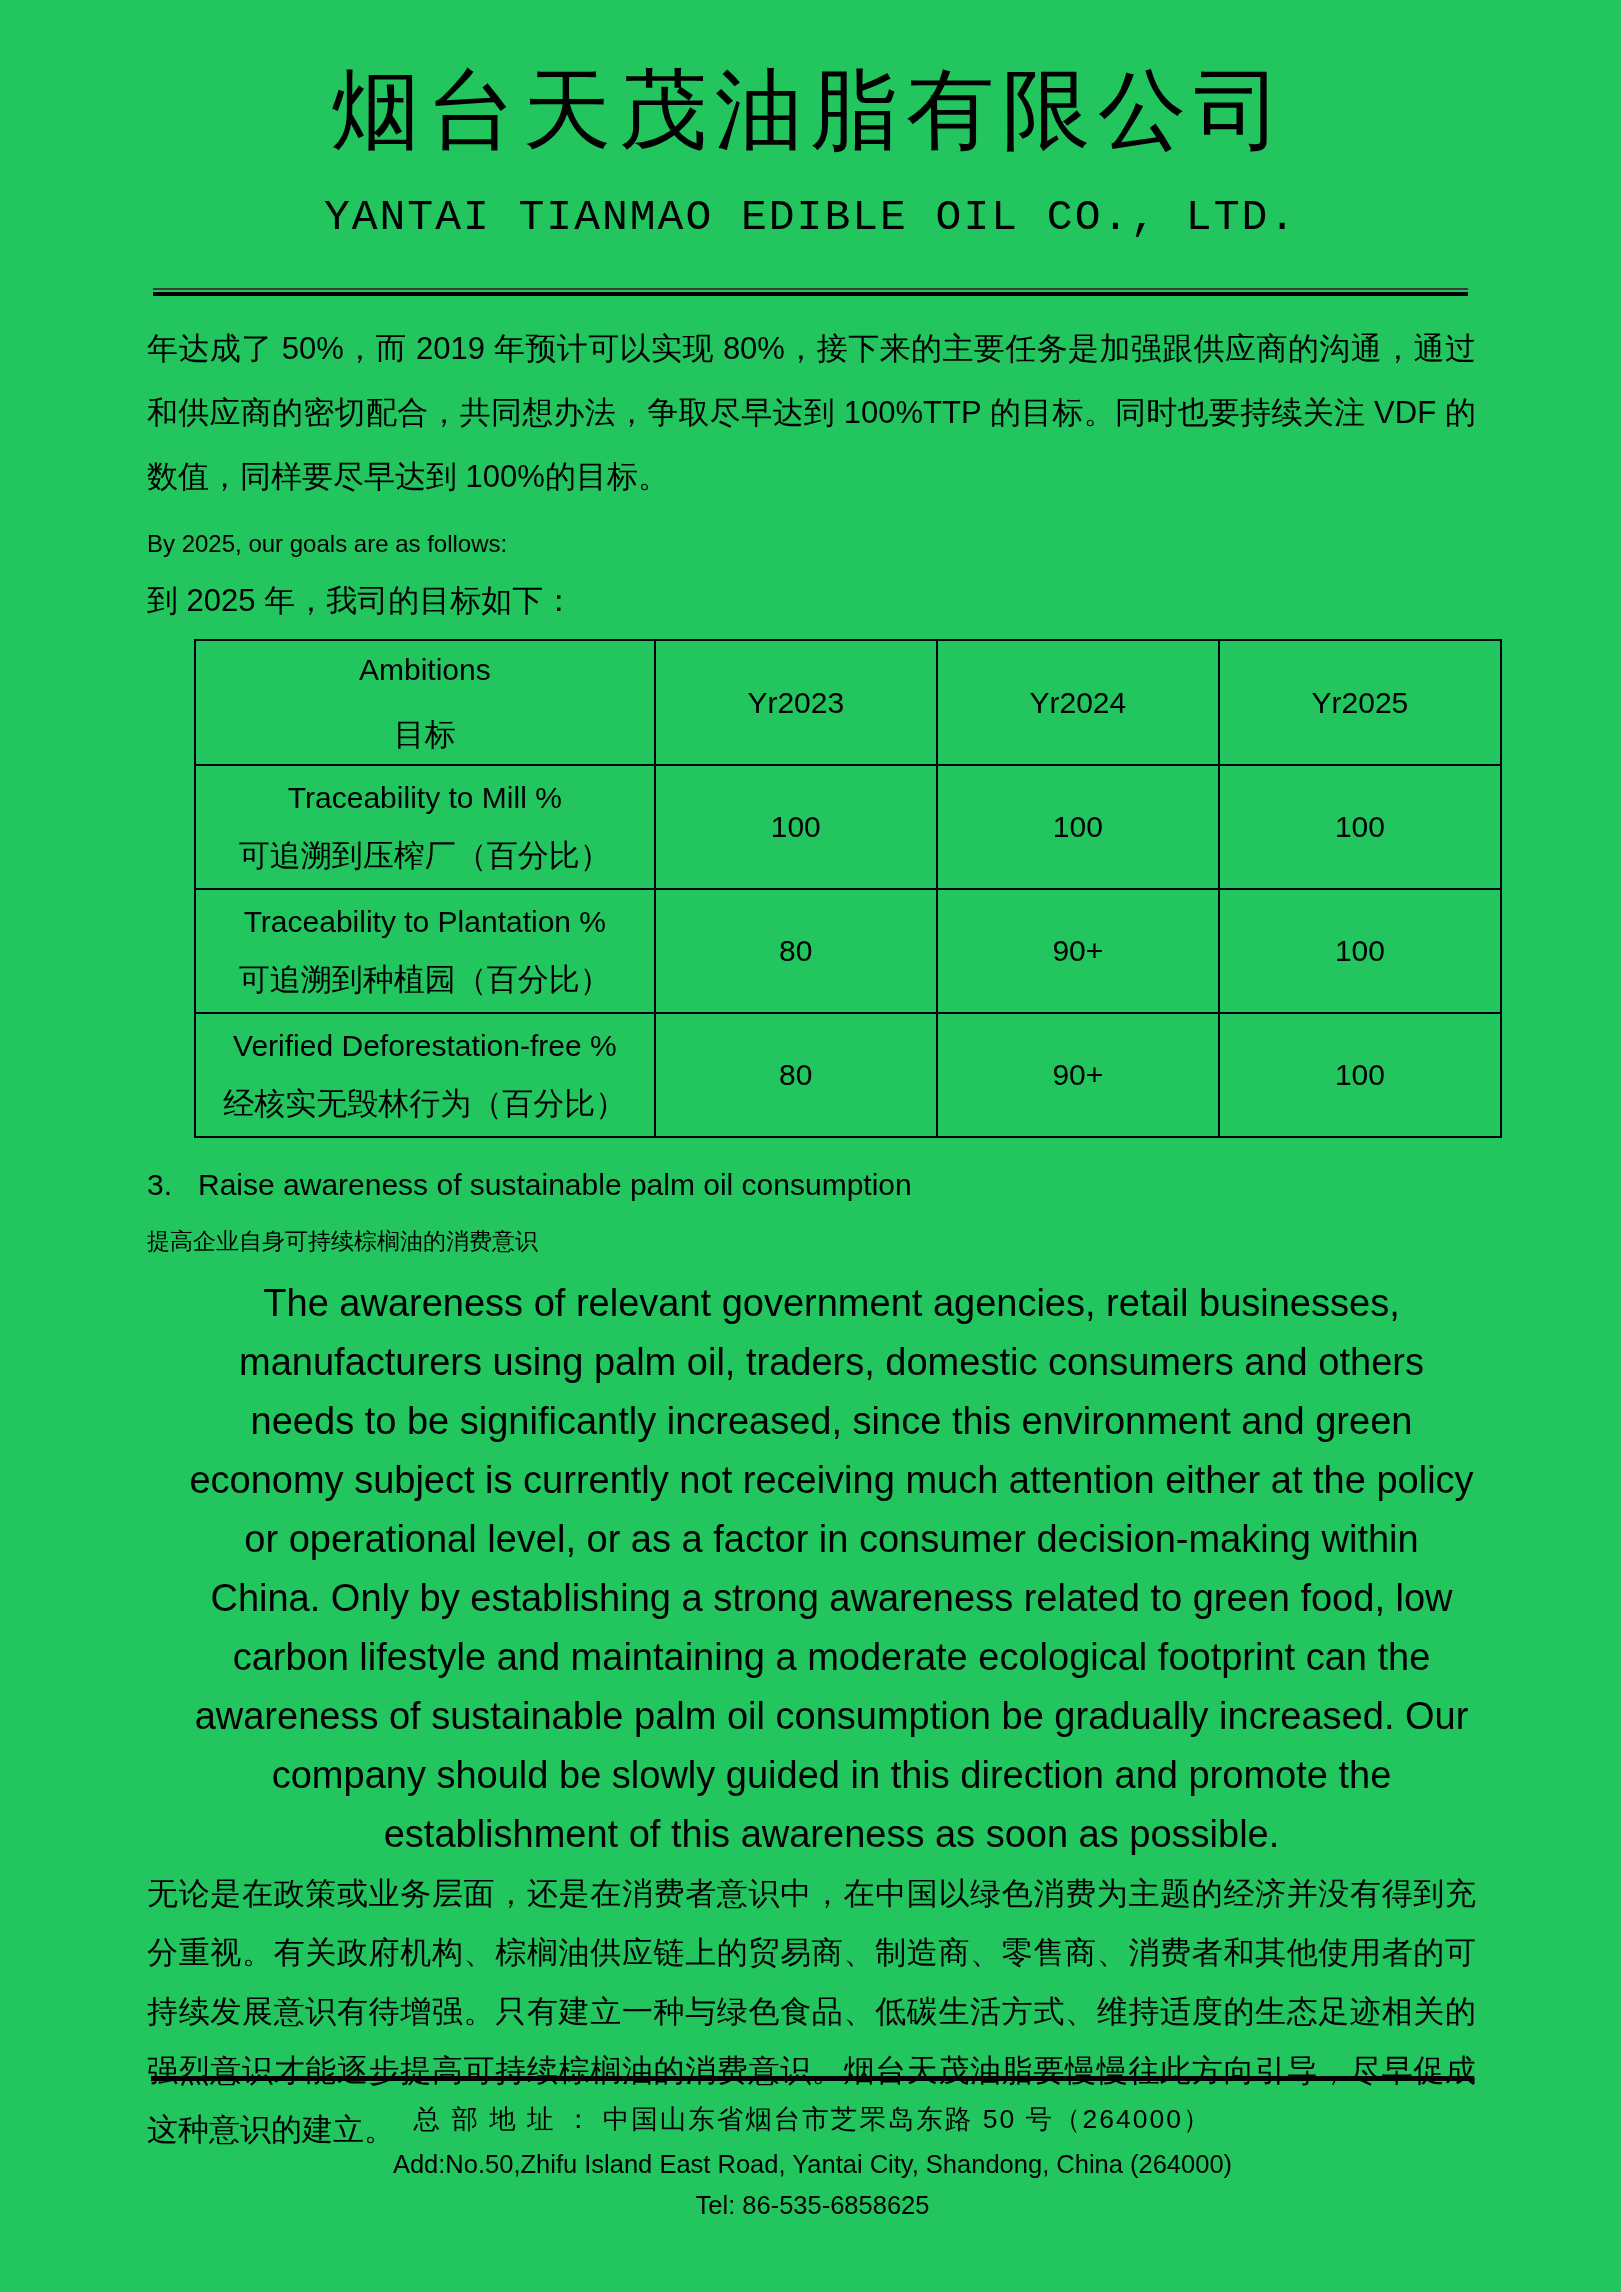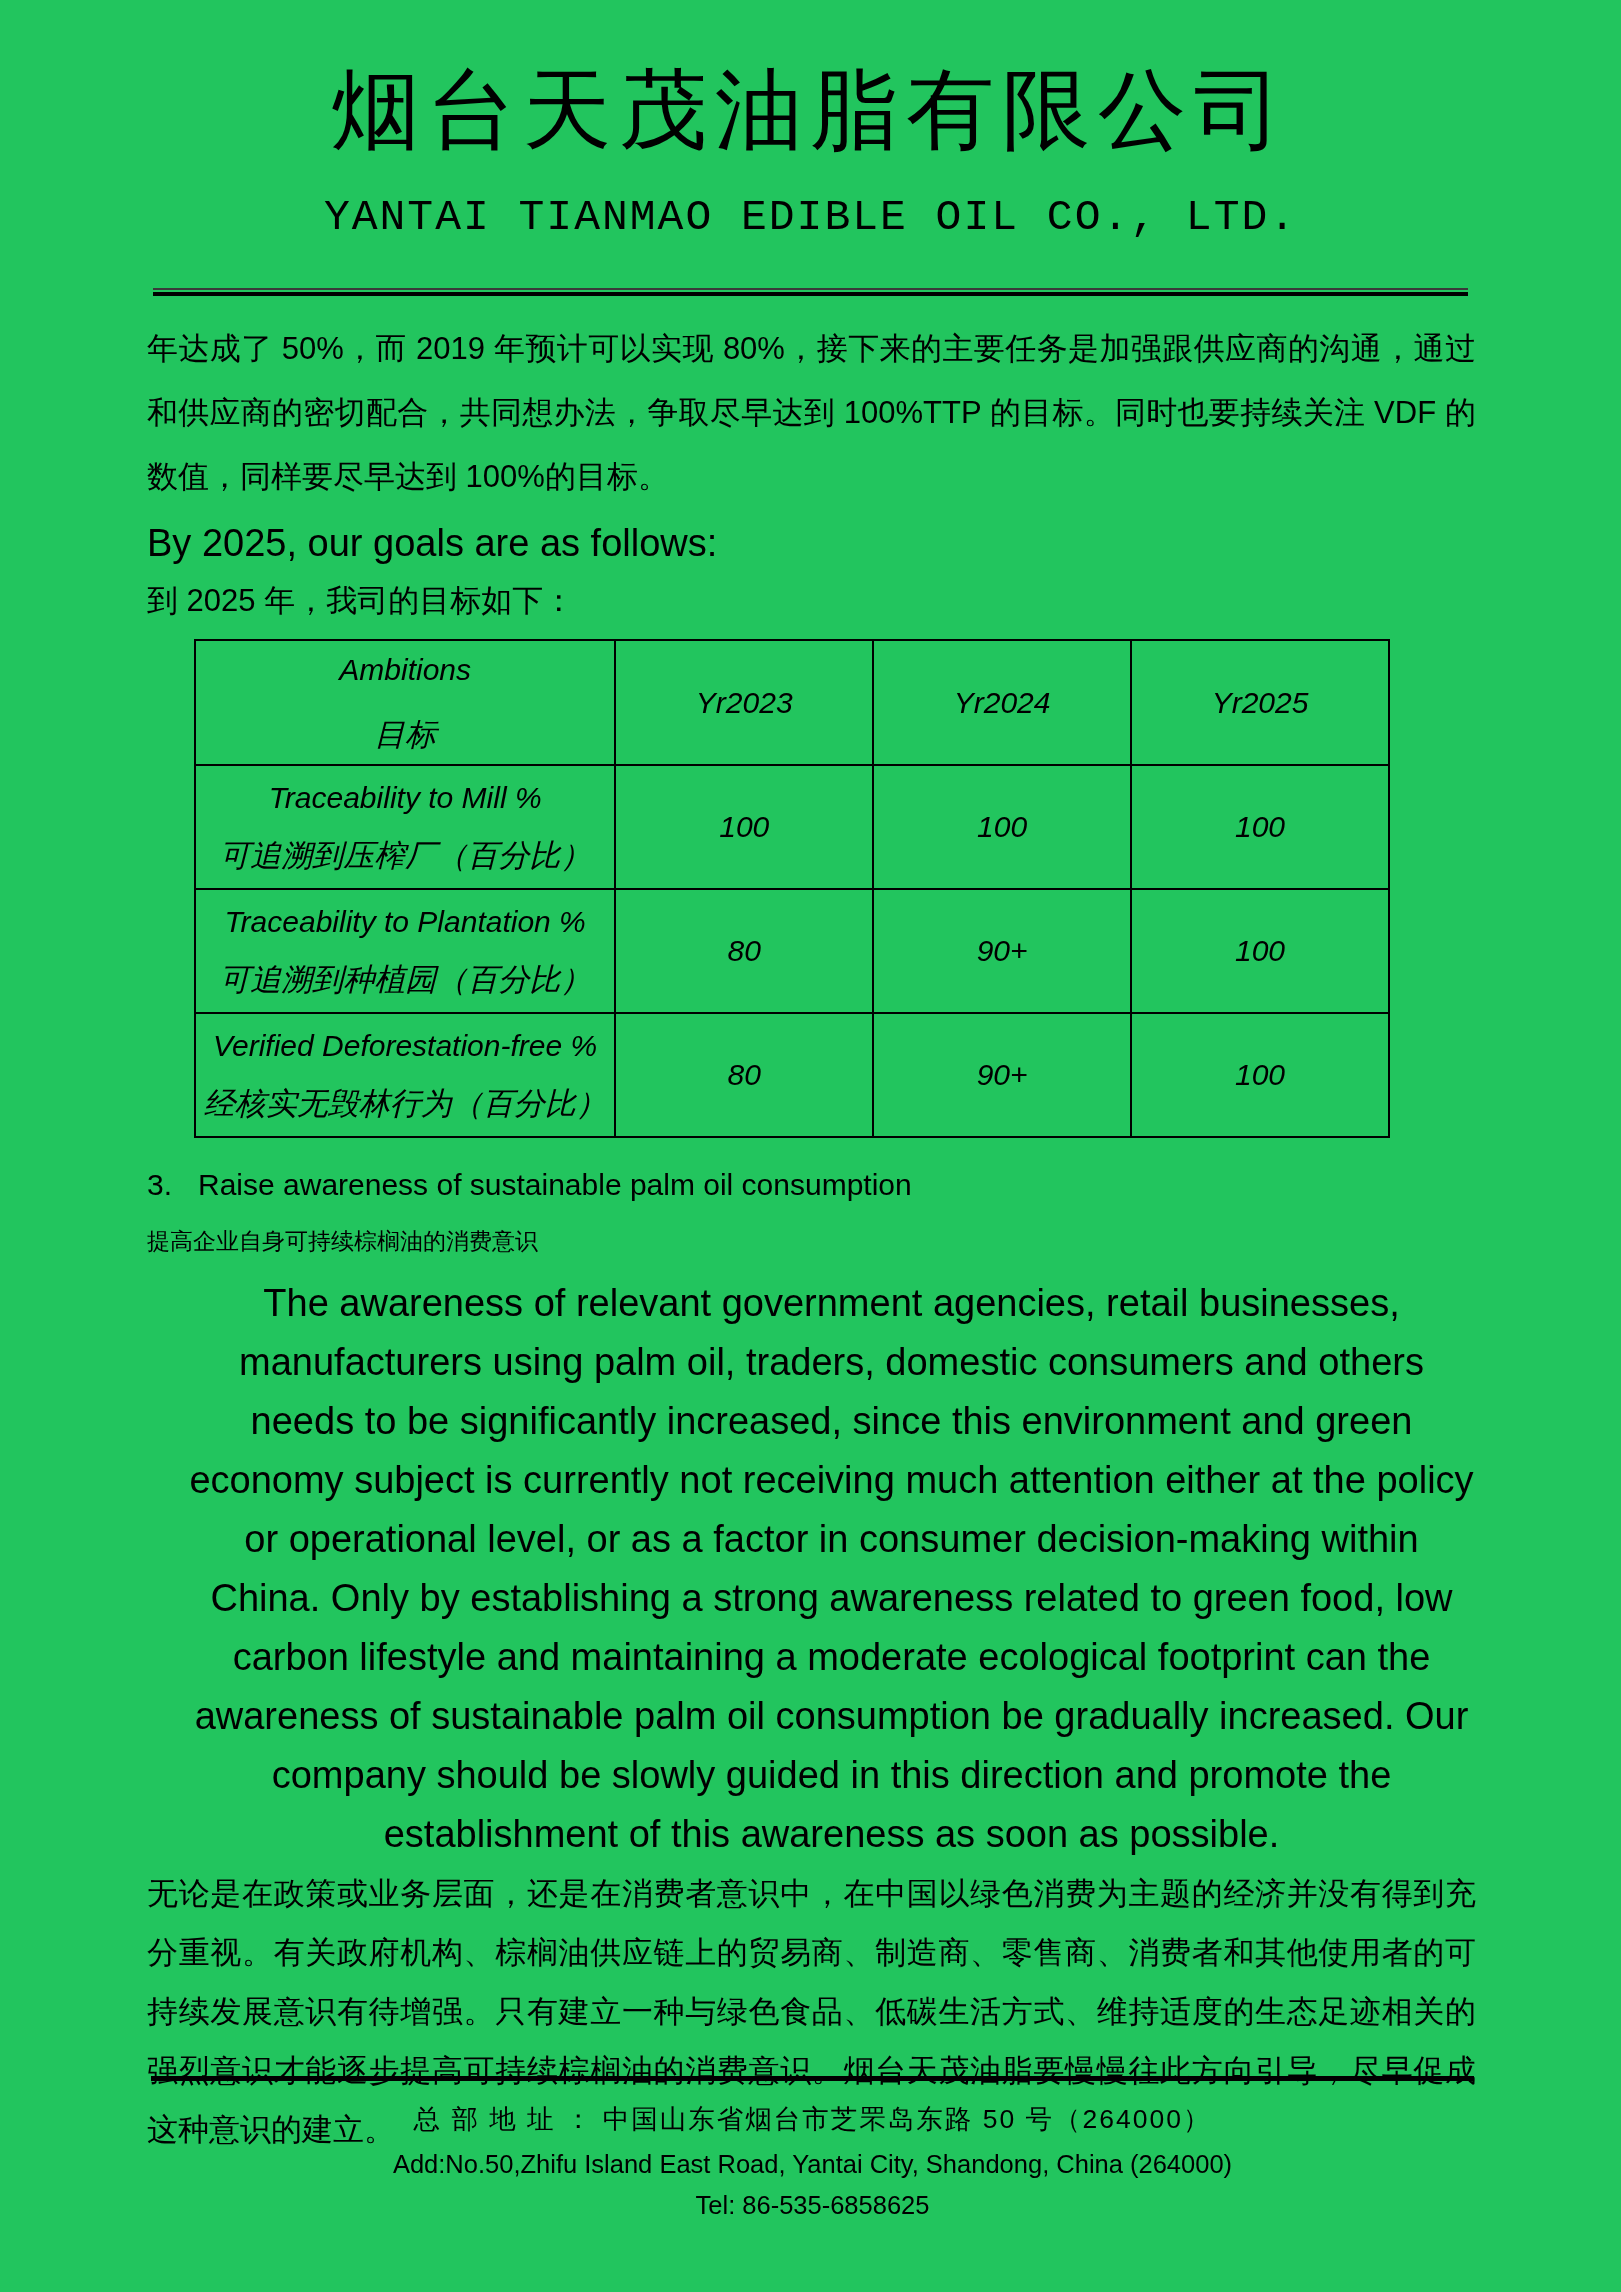--- a/index.html
+++ b/index.html
@@ -39,30 +39,29 @@
     border-top: 2px solid #3a3a3a;
     border-bottom: 4.9px solid #000000;
   }
   
   .doc-main { padding: 0 145px 0 147px; }
   .cjk {
     font-size: 31px;
     text-align: justify;
   }
   .para-progress { margin-top: 21.6px; line-height: 64px; }
-  .goals-en { margin-top: 5.9px; font-size: 38px; line-height: 57px; text-align: left; }
+  .goals-en { margin-top: 5.9px; font-size: 24px; line-height: 57px; text-align: left; }
   .goals-cn { line-height: 57px; text-align: left; }
   
   .goals-table {
     margin: 9.8px 0 0 47px;
-    width: 1196px;
+    width: 1308px;
     border-collapse: collapse;
     border: 2.9px solid #000000;
     table-layout: fixed;
-    font-style: italic;
   }
   .goals-table th, .goals-table td {
     border: 2px solid #000000;
     font-weight: normal;
     text-align: center;
     vertical-align: middle;
     font-size: 30px;
   }
   .goals-table .col-label { width: 35.2%; }
   .goals-table .col-year  { width: 21.6%; }

